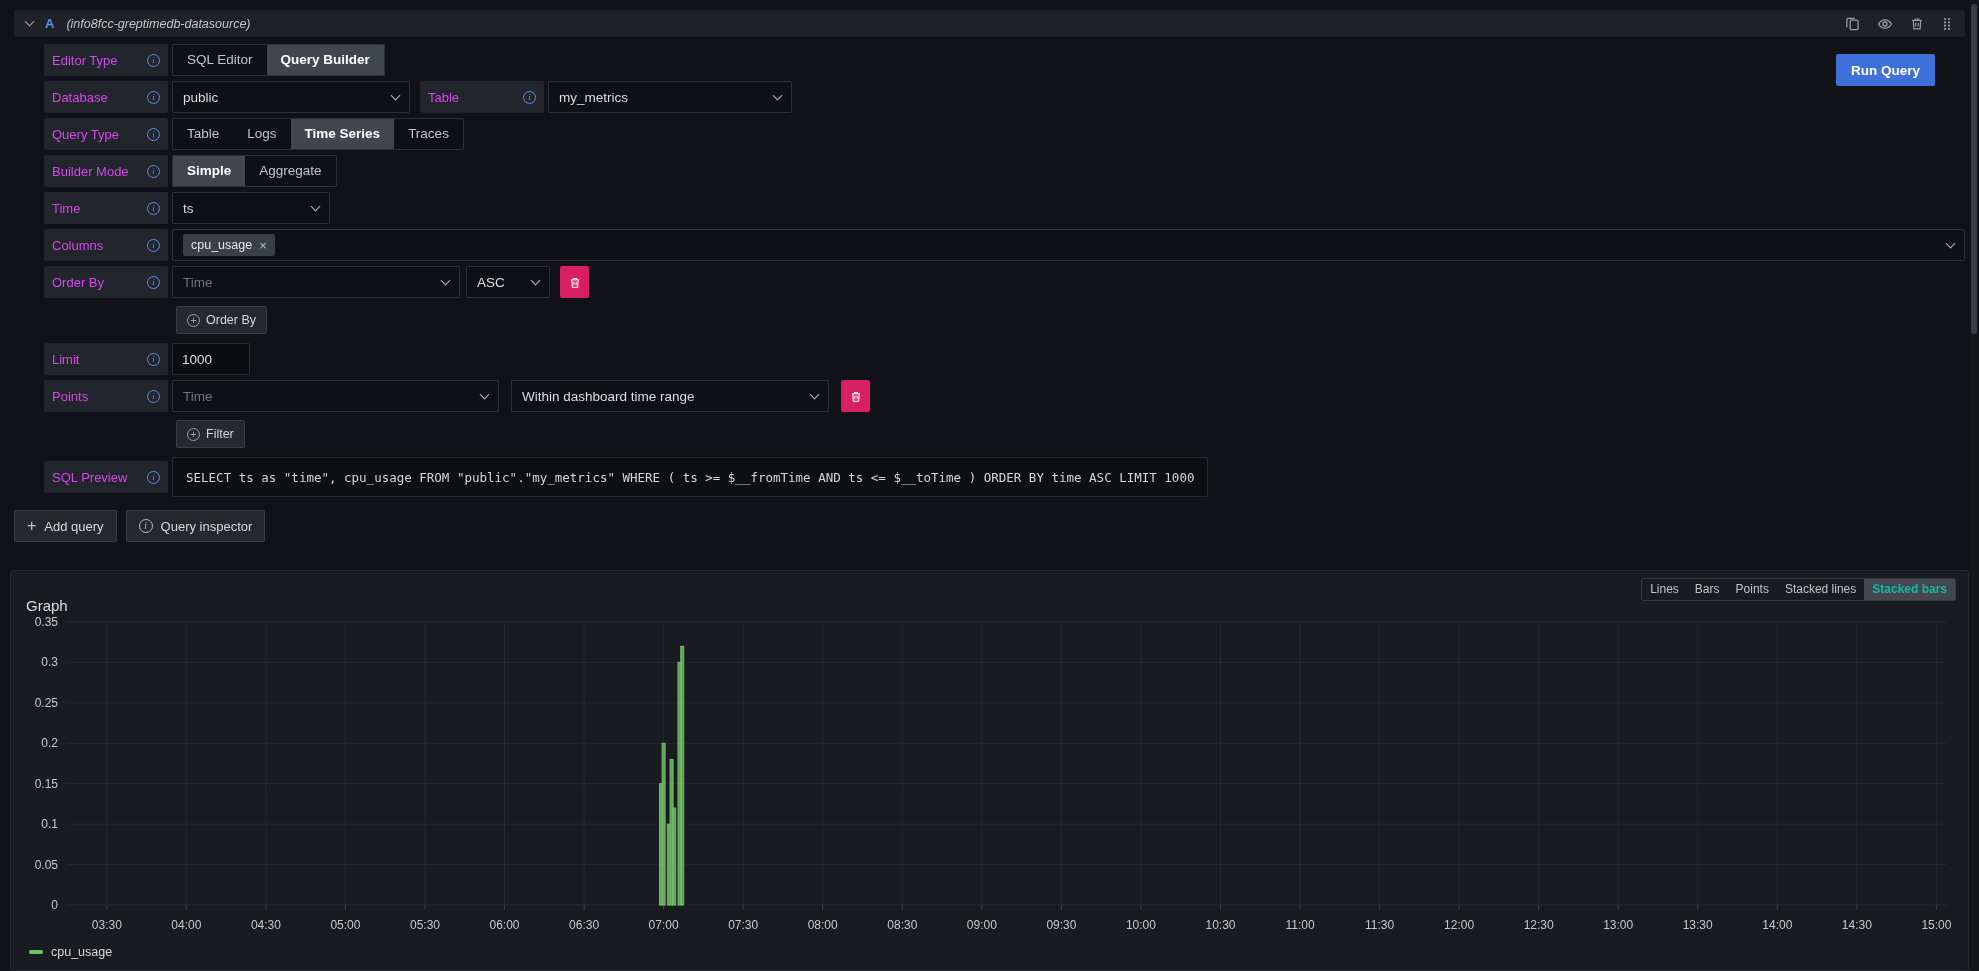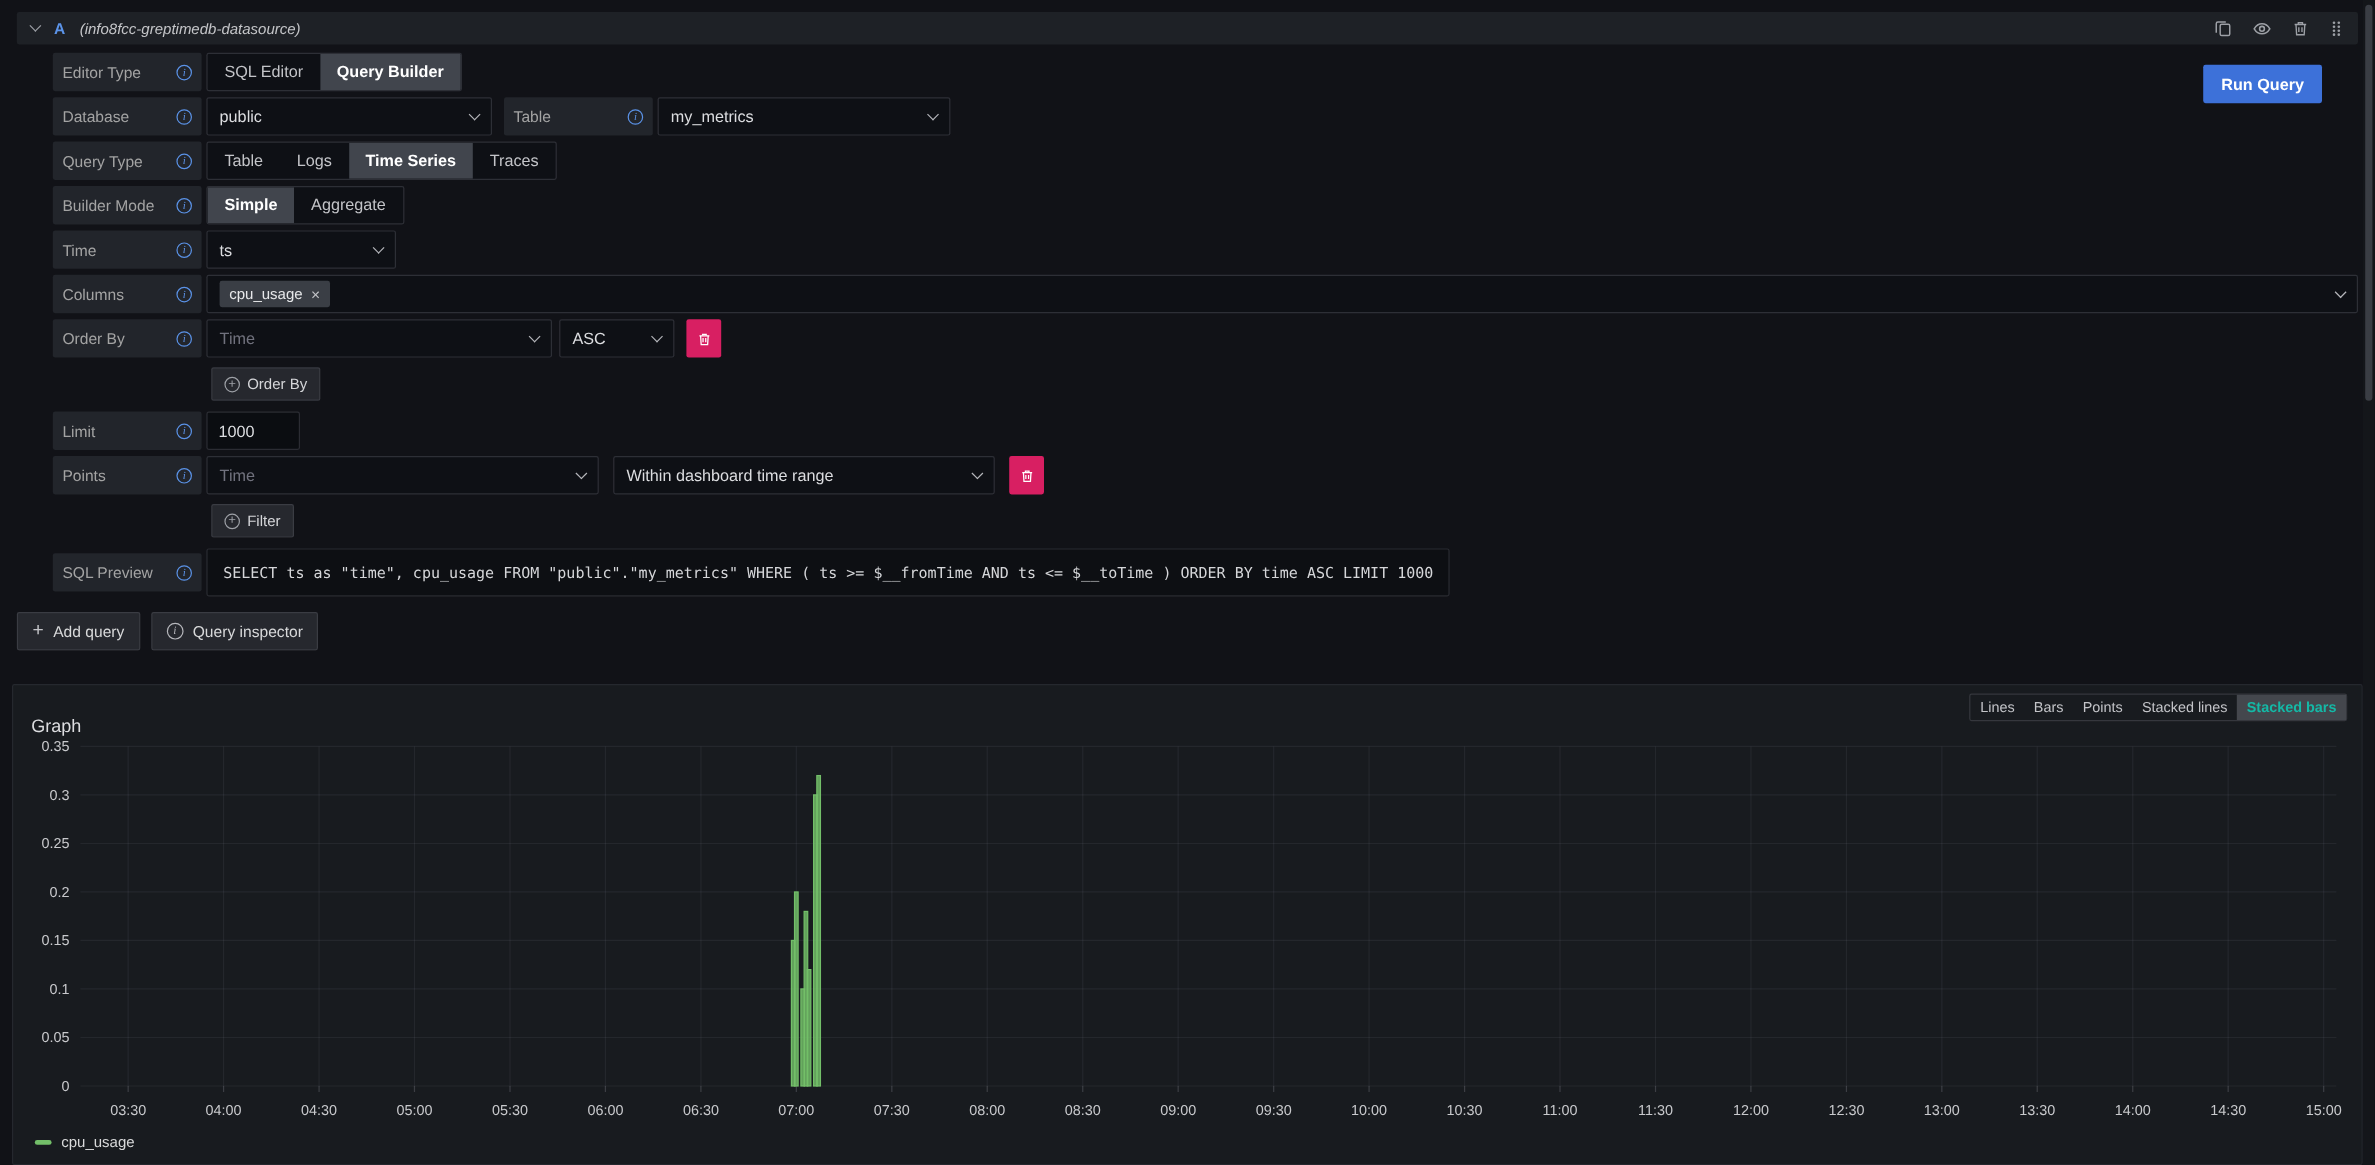--- a/index.html
+++ b/index.html
@@ -17,21 +17,21 @@
   .header-actions svg{display:block;cursor:pointer;}
 
   .run-query{position:absolute;top:44px;right:30px;height:32px;padding:0 15px;background:#3d71d9;color:#fff;
              border:none;border-radius:2px;font-size:13.5px;font-weight:600;font-family:inherit;cursor:pointer;}
 
   .rows{margin-top:7px;}
   .form-row{display:flex;align-items:center;gap:4px;height:32px;margin:0 0 5px 30px;}
   .form-row.sub{height:28px;margin-top:8px;margin-bottom:9px;}
   .spacer{width:128px;flex:none;}
   .field-label{width:124px;height:32px;background:#22252b;border-radius:2px;display:flex;align-items:center;padding:0 8px;flex:none;}
-  .field-label .lbl{color:#a3a3a3;font-size:13px;font-weight:500;}
+  .field-label .lbl{color:#d946ef;font-size:13px;font-weight:500;}
   .info-icon{margin-left:auto;width:13px;height:13px;border:1px solid currentColor;border-radius:50%;color:#5b93e8;
              font-size:9px;line-height:11px;text-align:center;font-style:italic;font-family:"Liberation Serif",serif;flex:none;}
   .select{height:32px;background:#0e1015;border:1px solid rgba(204,204,220,0.17);border-radius:2px;display:flex;
           align-items:center;padding:0 10px;font-size:13.5px;color:#dcdde0;cursor:pointer;}
   .select .chev{margin-left:auto;width:7px;height:7px;border-right:1.5px solid #b6b7bc;border-bottom:1.5px solid #b6b7bc;transform:rotate(45deg);margin-top:-4px;}
   .placeholder{color:rgba(204,204,220,0.52);}
   .seg-group{display:inline-flex;height:32px;background:#0e1015;border:1px solid rgba(204,204,220,0.17);border-radius:2px;overflow:hidden;}
   .seg{padding:0 14px;line-height:30px;font-size:13.5px;color:#c3c4c8;cursor:pointer;white-space:nowrap;}
   .seg.selected{background:#41454d;color:#fff;font-weight:700;}
   .chip{height:22px;background:#3a3e45;border-radius:2px;display:inline-flex;align-items:center;gap:7px;padding:0 8px;font-size:12.5px;color:#e7e8ea;margin-right:6px;}
@@ -196,21 +196,21 @@
 
       <div class="form-row">
         <div class="field-label">
           <span class="lbl">Order By</span>
           <span class="info-icon">i</span>
         </div>
         <div class="select" style="width:288px">
           <span class="placeholder">Time</span>
           <span class="chev"></span>
         </div>
-        <div class="select" style="width:96px;margin-left:2px">
+        <div class="select" style="width:84px;margin-left:2px">
           <span>ASC</span>
           <span class="chev"></span>
         </div>
         <button class="danger-btn" style="margin-left:6px">
           <svg width="12" height="13" viewBox="0 0 16 16" fill="none" stroke="#fff" stroke-width="1.4">
             <path d="M2.5 4.5h11"></path>
               <path d="M6 4V2.8h4V4"></path>
             <path d="M3.8 4.5l.6 9.7h7.2l.6-9.7"></path>
               <path d="M6.5 7v4.5M9.5 7v4.5"></path>
           </svg>

